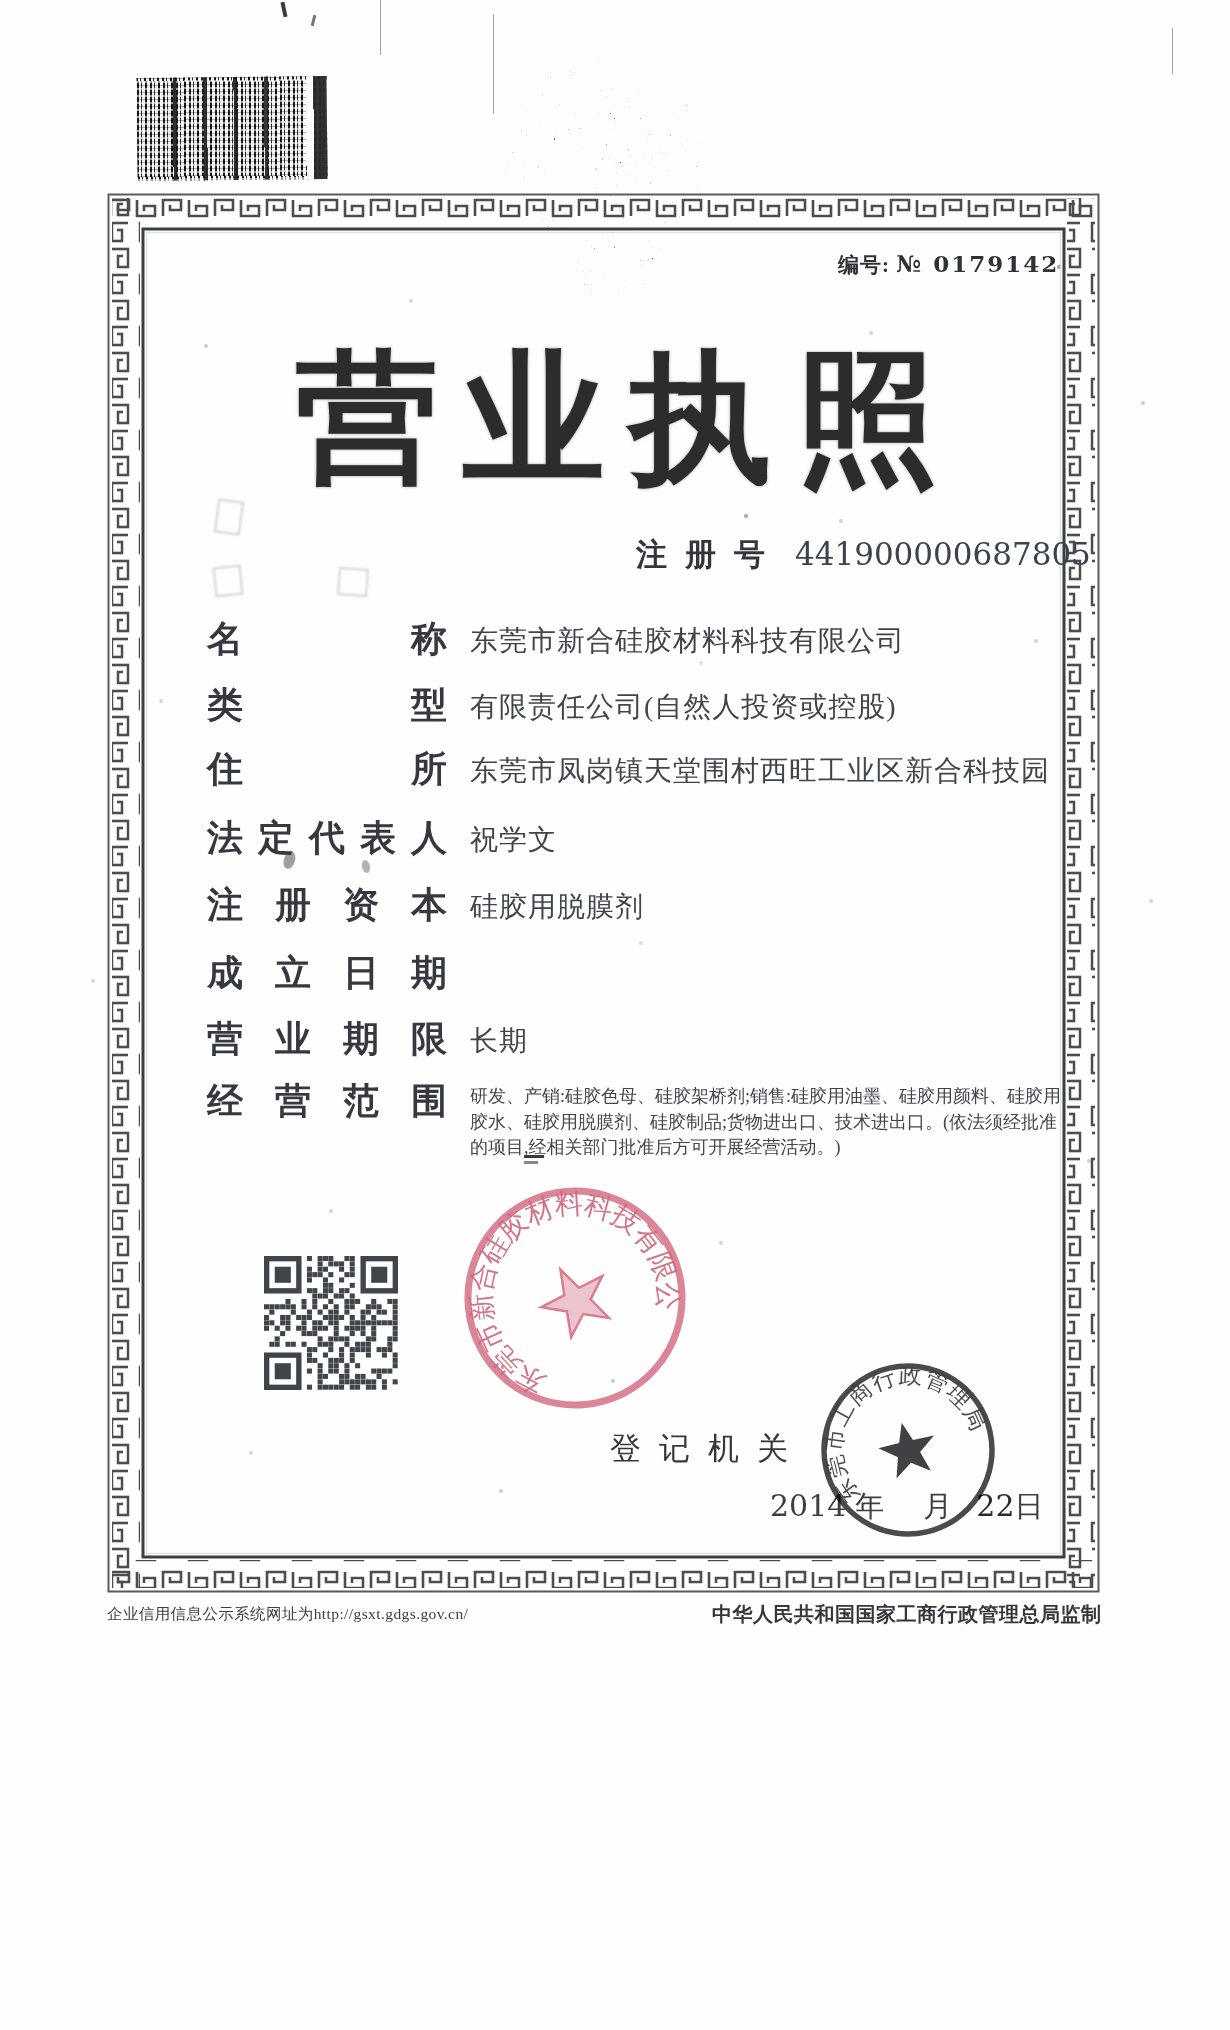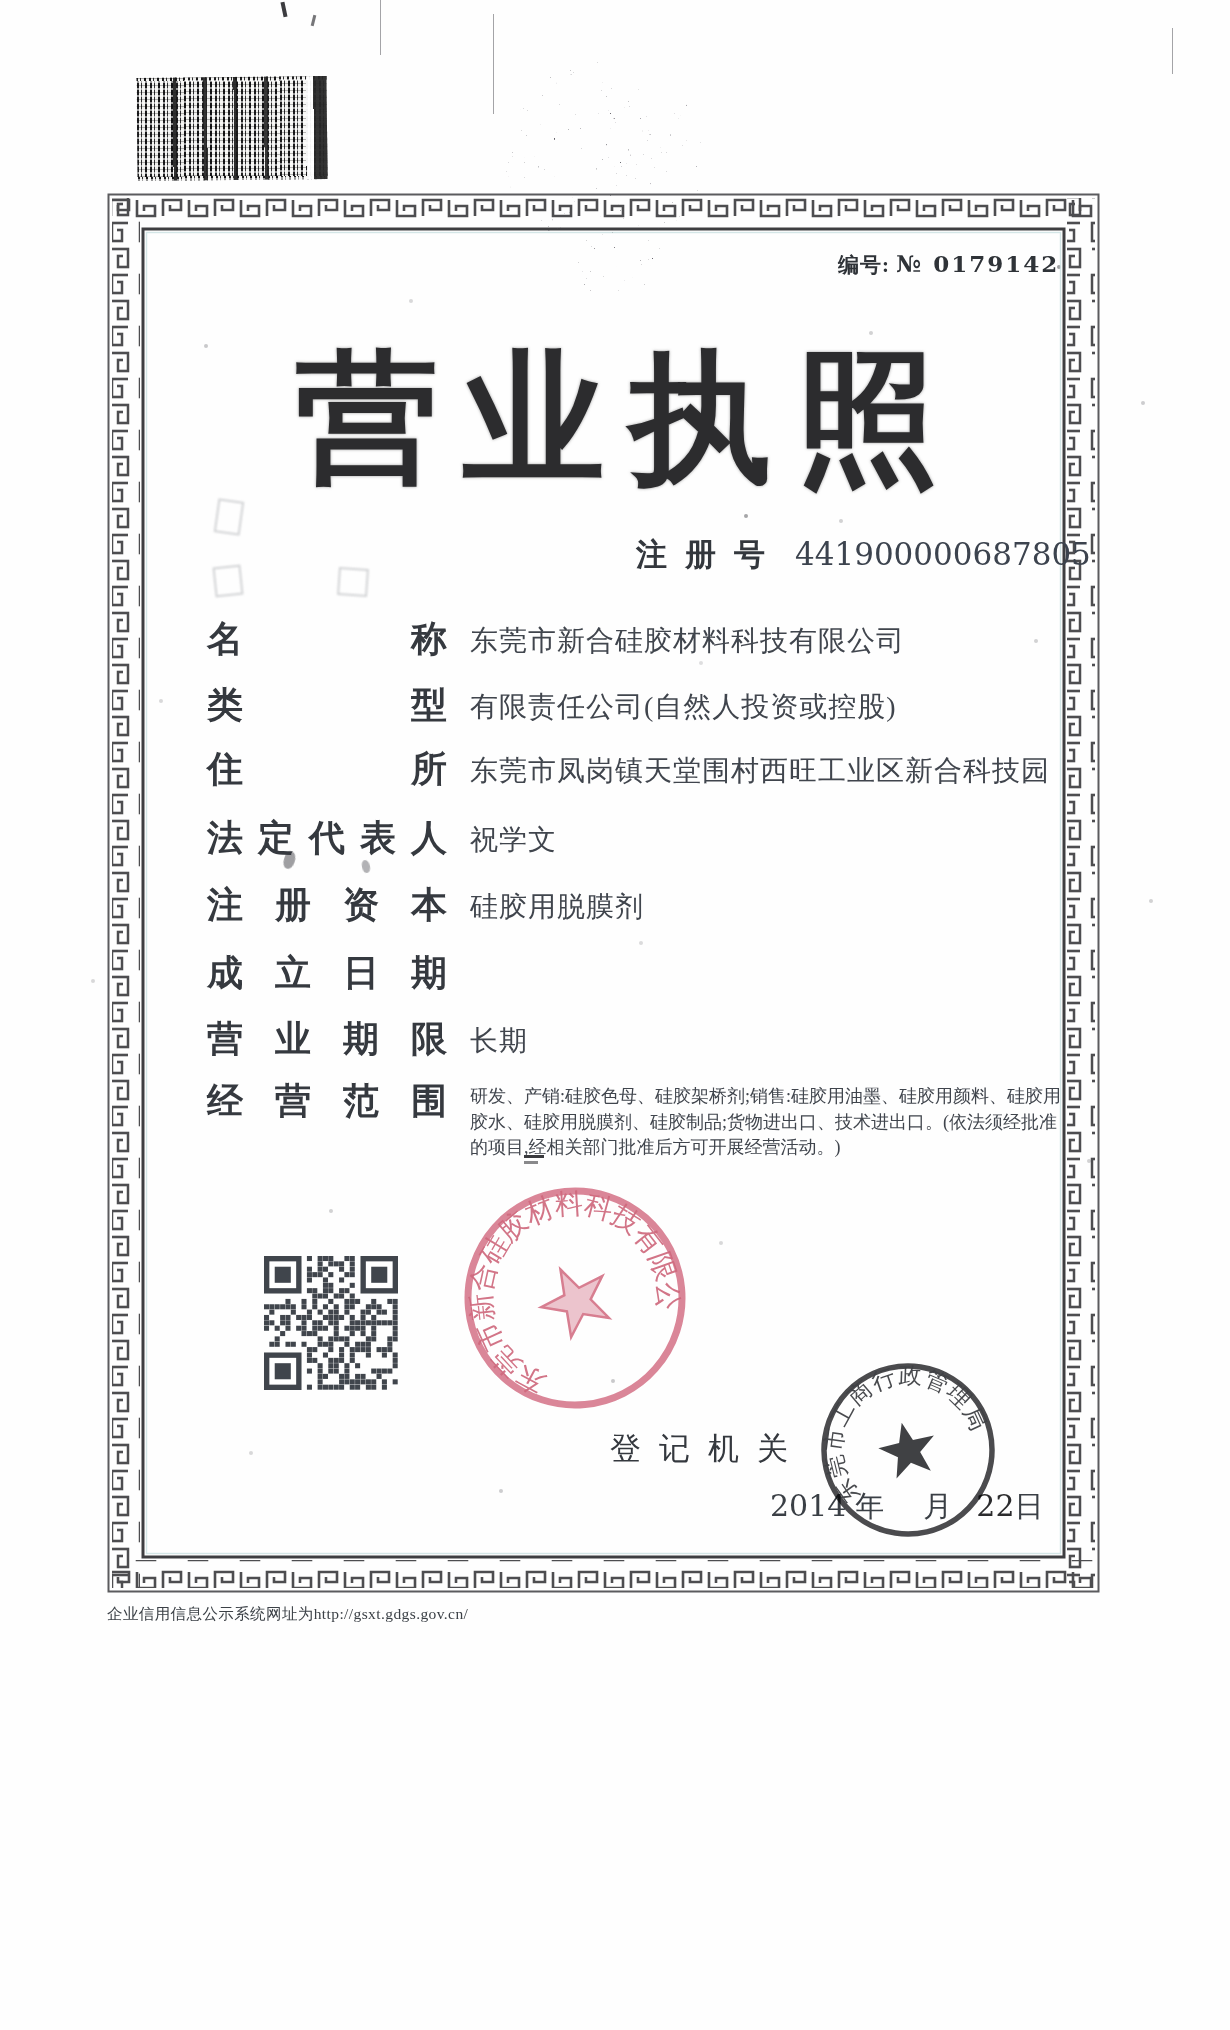--- a/index.html
+++ b/index.html
@@ -485,14 +485,15 @@
         <path id="bsp" d="M42,132 A66,66 0 1,1 154,132"></path>
       </defs>
     <circle cx="98" cy="98" r="84" fill="none" stroke="#2c2d30" stroke-width="5.5" opacity=".92"></circle>
     <polygon points="98,70 105.1,89.3 126.5,89.7 109.4,102.7 115.6,123.3 98,111 80.4,123.3 86.6,102.7 69.5,89.7 90.9,89.3" fill="#26272a" opacity=".95"></polygon>
     <text font-size="23" fill="#303236" font-family="Liberation Serif,serif" opacity=".95">
       <textPath href="#bsp" textLength="242" lengthAdjust="spacing">东莞市工商行政管理局</textPath>
     </text>
   </svg>
 
   <div class="footer-url">企业信用信息公示系统网址为http://gsxt.gdgs.gov.cn/</div>
+  <div class="footer-issuer">中华人民共和国国家工商行政管理总局监制</div>
 
 </div>
 
 </body></html>

